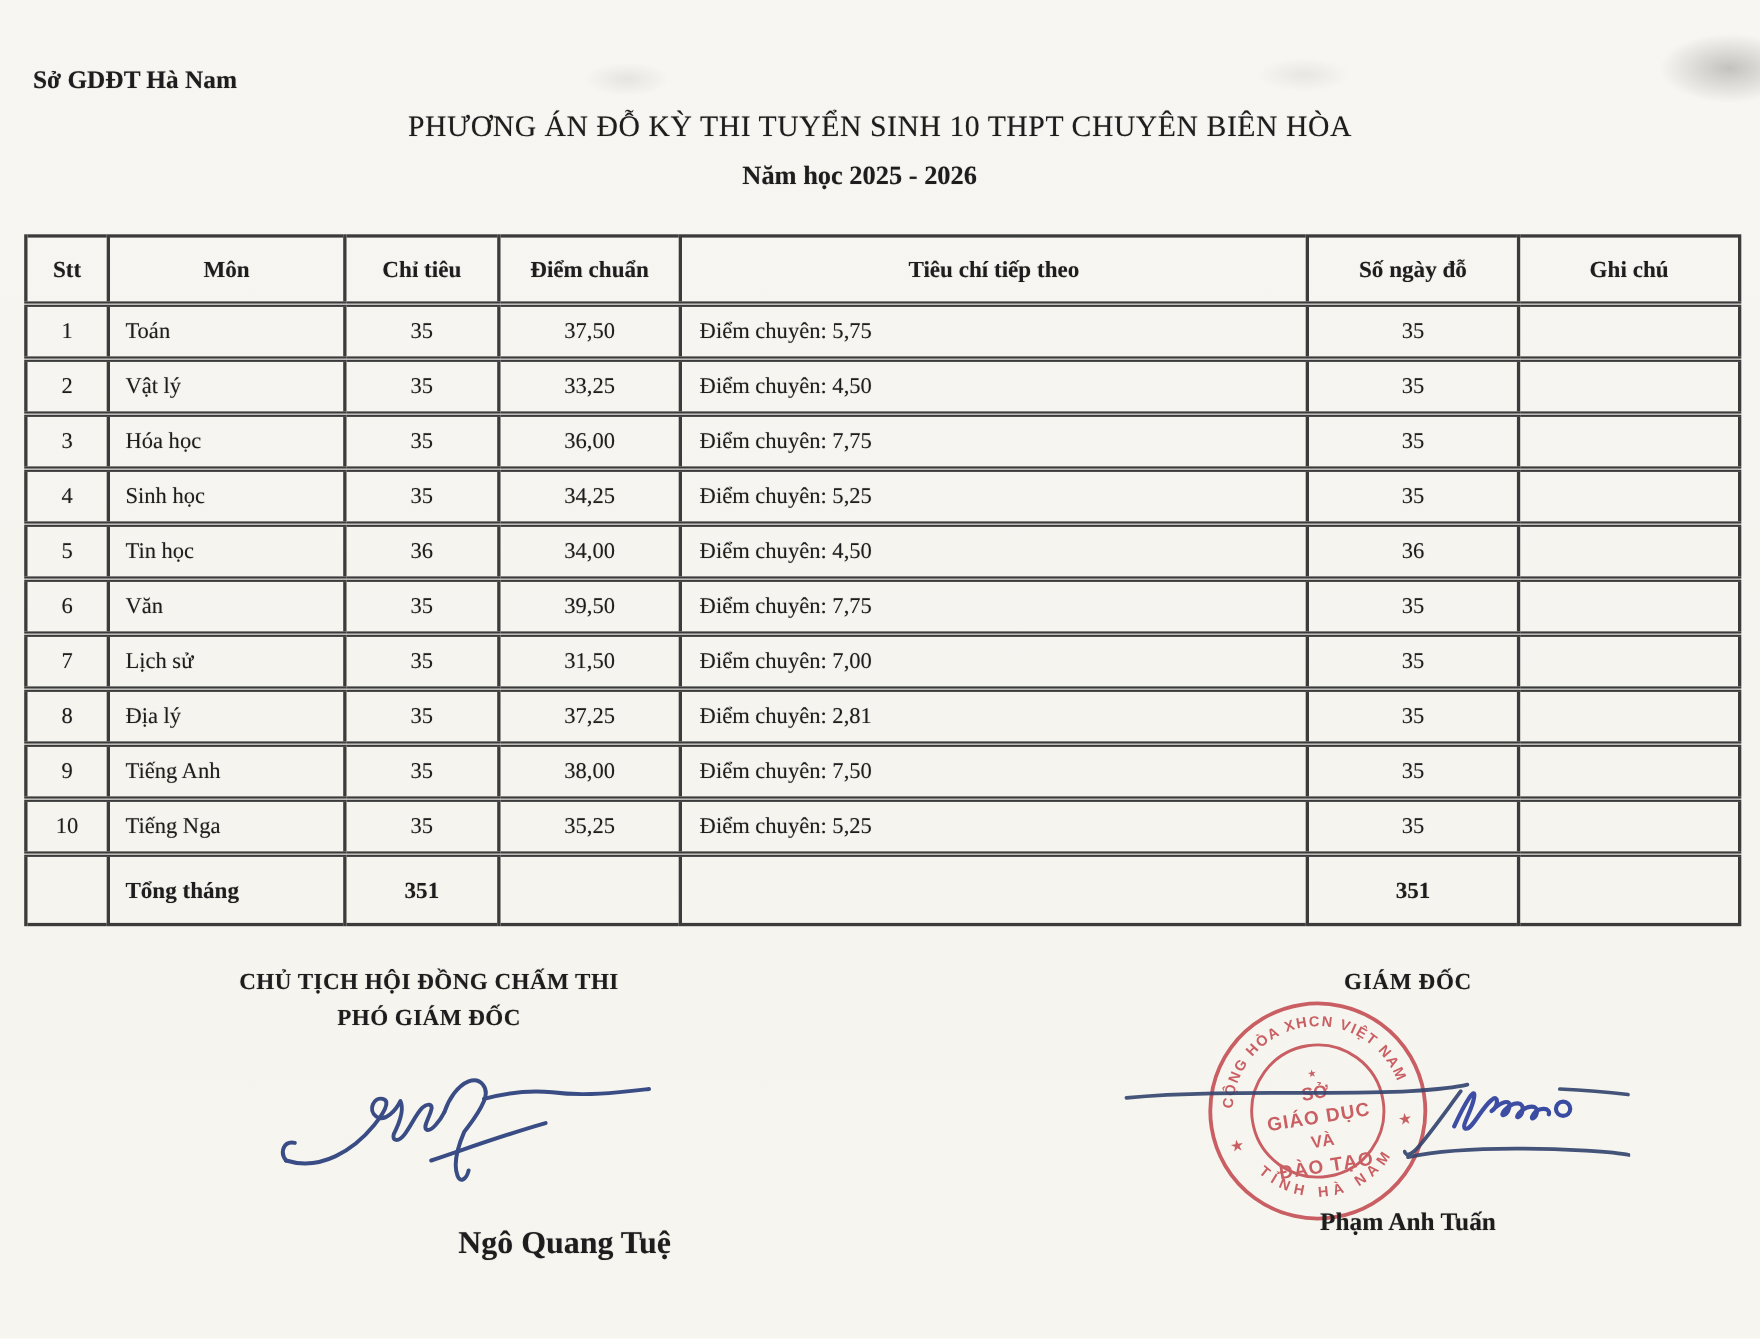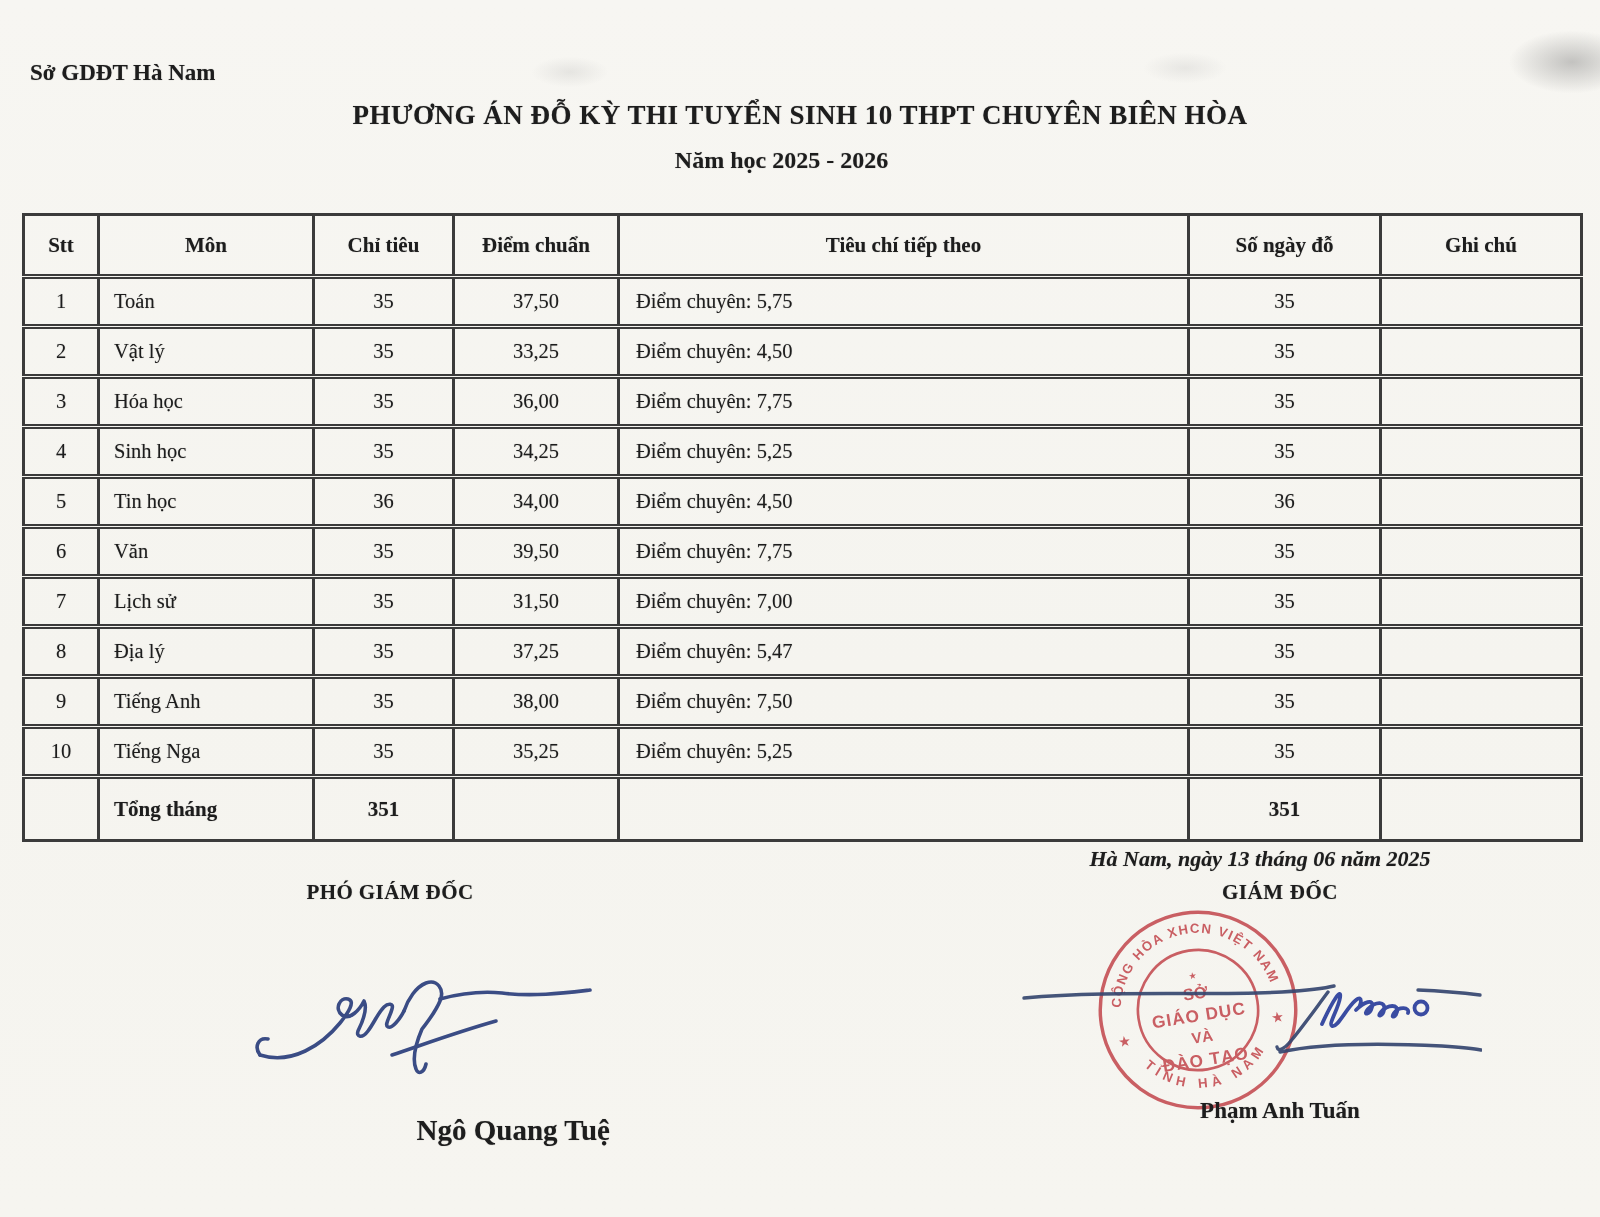--- a/index.html
+++ b/index.html
@@ -11,21 +11,21 @@
       radial-gradient(ellipse 55px 22px at 570px 72px, rgba(150,150,150,.18), rgba(150,150,150,0) 70%),
       radial-gradient(ellipse 60px 22px at 1185px 68px, rgba(150,150,150,.16), rgba(150,150,150,0) 70%),
       linear-gradient(180deg,#f7f6f2 0%, #f5f4ef 55%, #f6f5f0 100%);
     font-family:"Liberation Serif","DejaVu Serif",serif;
     color:#1d1d1d;
     overflow:hidden;
   }
   .ink{ text-shadow:0 0 1px rgba(25,25,25,.38); }
   .agency{ position:absolute; left:30px; top:60px; font-size:23px; font-weight:bold; }
   .title{ position:absolute; left:0; top:100px; width:1600px; text-align:center;
-          font-size:27px; font-weight:bold; letter-spacing:.5px; }
+          font-size:27px; font-weight:normal; letter-spacing:.5px; }
   .subtitle{ position:absolute; left:0; top:147px; width:1563px; text-align:center;
           font-size:24px; font-weight:bold; }
 
   table.results{
     position:absolute; left:22px; top:213px;
     width:1558px; table-layout:fixed;
     border-collapse:collapse;
     border:3px solid #3b3b3b;
   }
   table.results th, table.results td{
@@ -153,21 +153,21 @@
     <td>31,50</td>
     <td class="crit">Điểm chuyên: 7,00</td>
     <td>35</td>
     <td></td>
   </tr>
         <tr>
     <td>8</td>
     <td class="al">Địa lý</td>
     <td>35</td>
     <td>37,25</td>
-    <td class="crit">Điểm chuyên: 5,47</td>
+    <td class="crit">Điểm chuyên: 2,81</td>
     <td>35</td>
     <td></td>
   </tr>
         <tr>
     <td>9</td>
     <td class="al">Tiếng Anh</td>
     <td>35</td>
     <td>38,00</td>
     <td class="crit">Điểm chuyên: 7,50</td>
     <td>35</td>
@@ -189,23 +189,23 @@
         <td class="al">Tổng tháng</td>
         <td>351</td>
         <td></td>
         <td></td>
         <td>351</td>
         <td></td>
       </tr>
     </tbody>
   </table>
 
-  <div class="date-line ink">Hà Nam, ngày 13 tháng 06 năm 2025</div>
 
   <div class="sign-left ink">
+    <div>CHỦ TỊCH HỘI ĐỒNG CHẤM THI</div>
     <div>PHÓ GIÁM ĐỐC</div>
   </div>
   <div class="giam-doc ink">GIÁM ĐỐC</div>
 
   <svg class="sig-left" viewBox="0 0 345 130">
     <g fill="none" stroke="#2b3e7c" stroke-width="3.6" stroke-linecap="round" stroke-linejoin="round" opacity="0.92">
       <path d="M 8,104 C 40,114 70,94 88,72 C 96,62 104,50 96,48 C 88,46 82,58 90,64 C 98,70 108,58 112,50 C 116,58 110,72 106,80 C 104,86 110,88 116,80 C 122,72 126,62 132,56 C 136,52 142,52 140,58 C 138,66 132,74 136,76 C 140,78 148,68 152,60"></path>
       <path d="M 152,60 C 156,48 164,36 174,32 C 185,28 193,38 188,50 C 183,62 176,70 170,78 C 164,92 160,108 164,118 C 166,124 172,122 174,113"></path>
       <path d="M 140,104 C 170,94 205,81 244,70"></path>
       <path d="M 188,48 C 210,42 230,40 250,42 C 280,46 312,42 338,39"></path>

